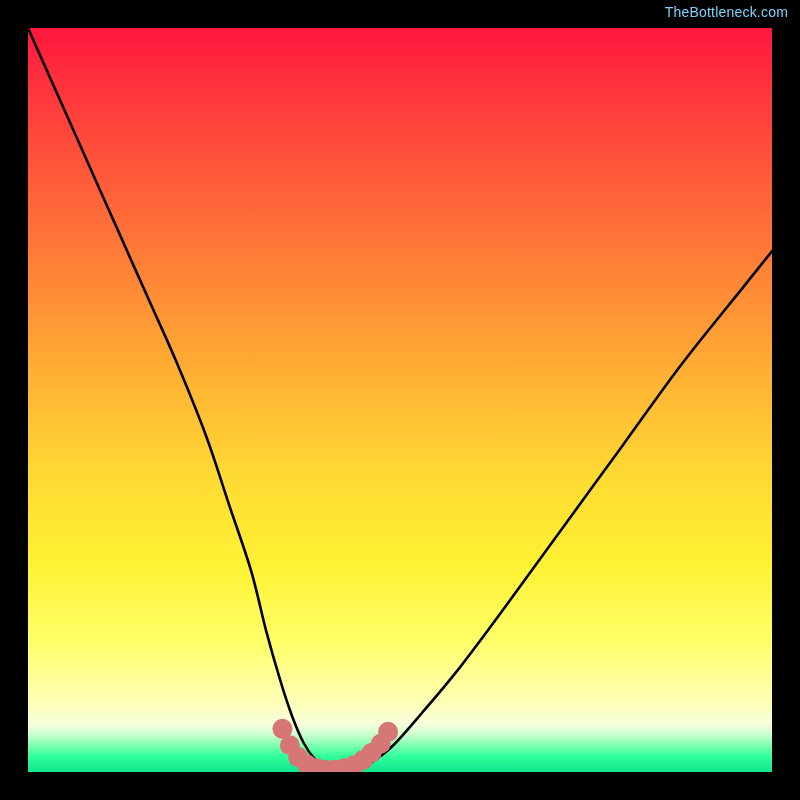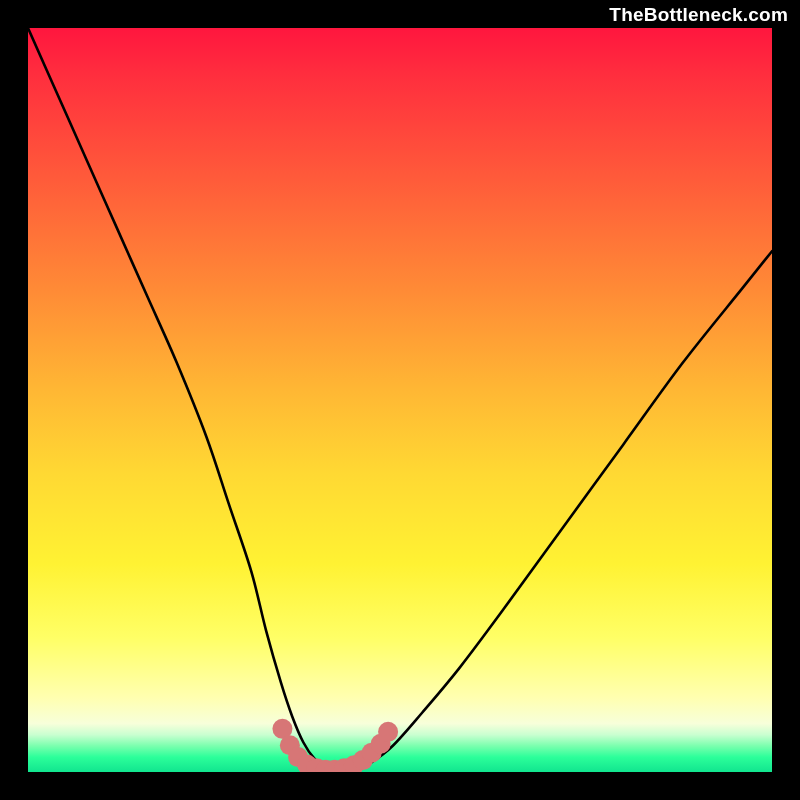--- a/index.html
+++ b/index.html
@@ -49,24 +49,24 @@
     left: 0;
     top: 0;
     width: 744px;
     height: 744px;
     pointer-events: none;
   }
   .attribution {
     position: absolute;
     top: 4px;
     right: 12px;
-    color: #ffffff;
-    font-size: 19px;
+    color: #7dd3fc;
+    font-size: 14px;
     letter-spacing: 0.2px;
-    font-weight: 700;
+    font-weight: 400;
   }
 </style>
 </head>
 <body>
 
 <div class="frame">
   <div class="plot">
     <svg class="curve" viewBox="0 0 744 744" preserveAspectRatio="none">
       <path id="curve-path" fill="none" stroke="#000" stroke-width="2.6" stroke-linecap="round" d="M 0,0 C 4.96,11.159999999999988 19.840000000000003,44.639999999999915 29.76,66.95999999999992 C 39.68,89.27999999999993 49.6,111.60000000000007 59.52,133.92000000000007 C 69.44,156.2400000000001 79.36,178.56 89.28,200.88 C 99.2,223.2 109.12,245.51999999999998 119.04,267.84 C 128.96,290.15999999999997 138.88000000000002,311.23999999999995 148.8,334.79999999999995 C 158.72,358.35999999999996 169.88,385.64 178.56,409.2 C 187.24,432.76 193.44000000000003,453.84000000000003 200.88000000000002,476.16 C 208.32000000000002,498.48 217,522.04 223.2,543.12 C 229.39999999999998,564.2 233.12,584.04 238.08,602.64 C 243.04000000000002,621.24 248.62,640.46 252.96,654.72 C 257.3,668.98 260.40000000000003,678.2800000000001 264.12,688.2 C 267.84,698.12 271.55999999999995,707.172 275.28,714.24 C 279,721.308 282.71999999999997,726.516 286.44,730.608 C 290.16,734.6999999999999 293.88,736.932 297.6,738.792 C 301.32000000000005,740.652 305.03999999999996,741.272 308.76,741.768 C 312.48,742.264 316.20000000000005,742.1400000000001 319.92,741.768 C 323.64,741.396 327.36,740.6519999999999 331.08,739.536 C 334.79999999999995,738.42 336.66,738.668 342.24,735.072 C 347.82,731.476 355.88,726.392 364.56,717.96 C 373.24,709.528 383.15999999999997,697.5 394.32,684.48 C 405.48,671.46 417.88,657.2 431.52,639.84 C 445.15999999999997,622.48 458.8,603.8799999999999 476.16,580.3199999999999 C 493.52000000000004,556.76 515.8399999999999,525.76 535.68,498.48 C 555.52,471.20000000000005 575.36,443.92 595.2,416.64 C 615.0400000000001,389.35999999999996 634.88,360.84 654.72,334.79999999999995 C 674.5600000000001,308.75999999999993 699.36,278.99999999999994 714.24,260.4 C 729.12,241.79999999999998 739.04,229.40000000000003 744,223.20000000000005"></path>
       <g id="dots">

